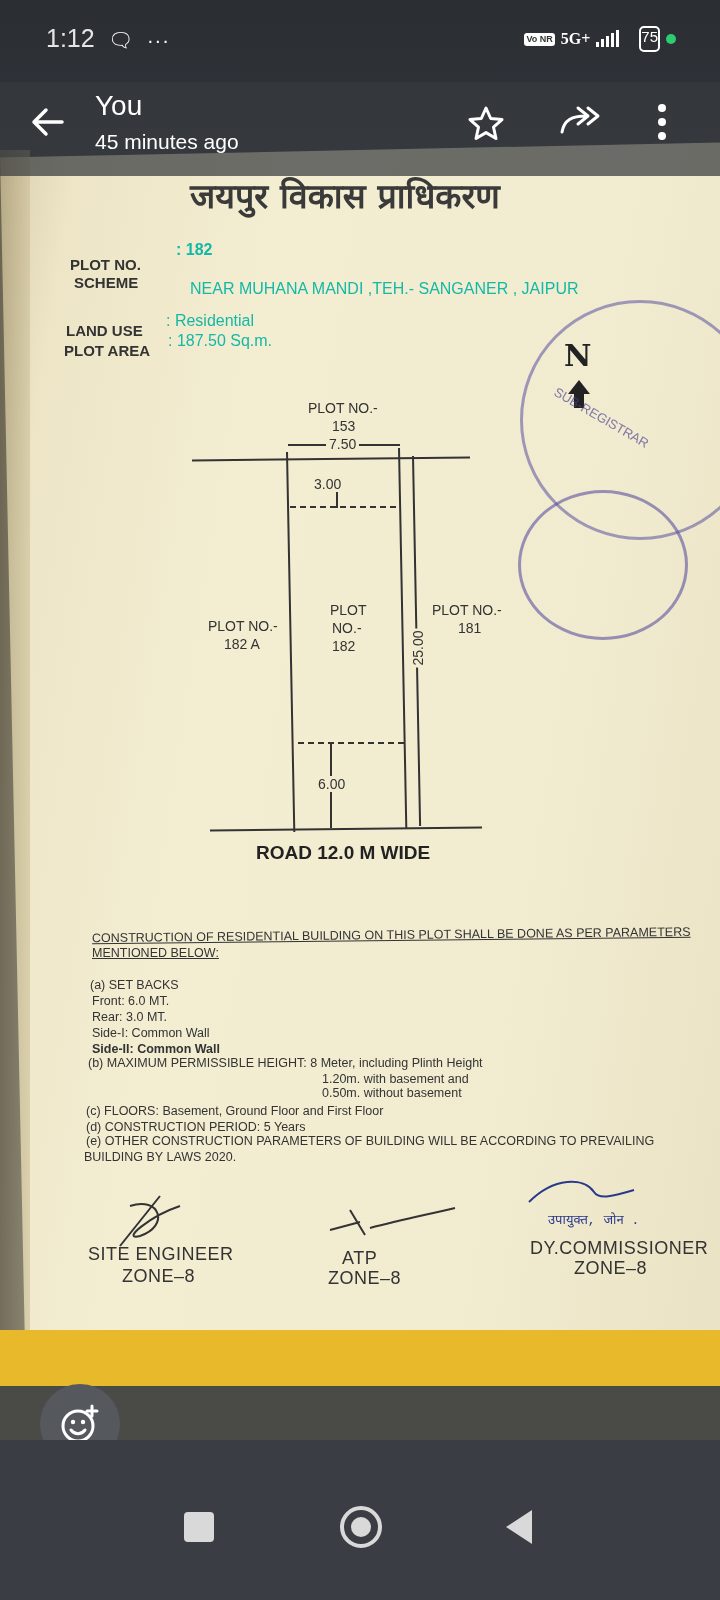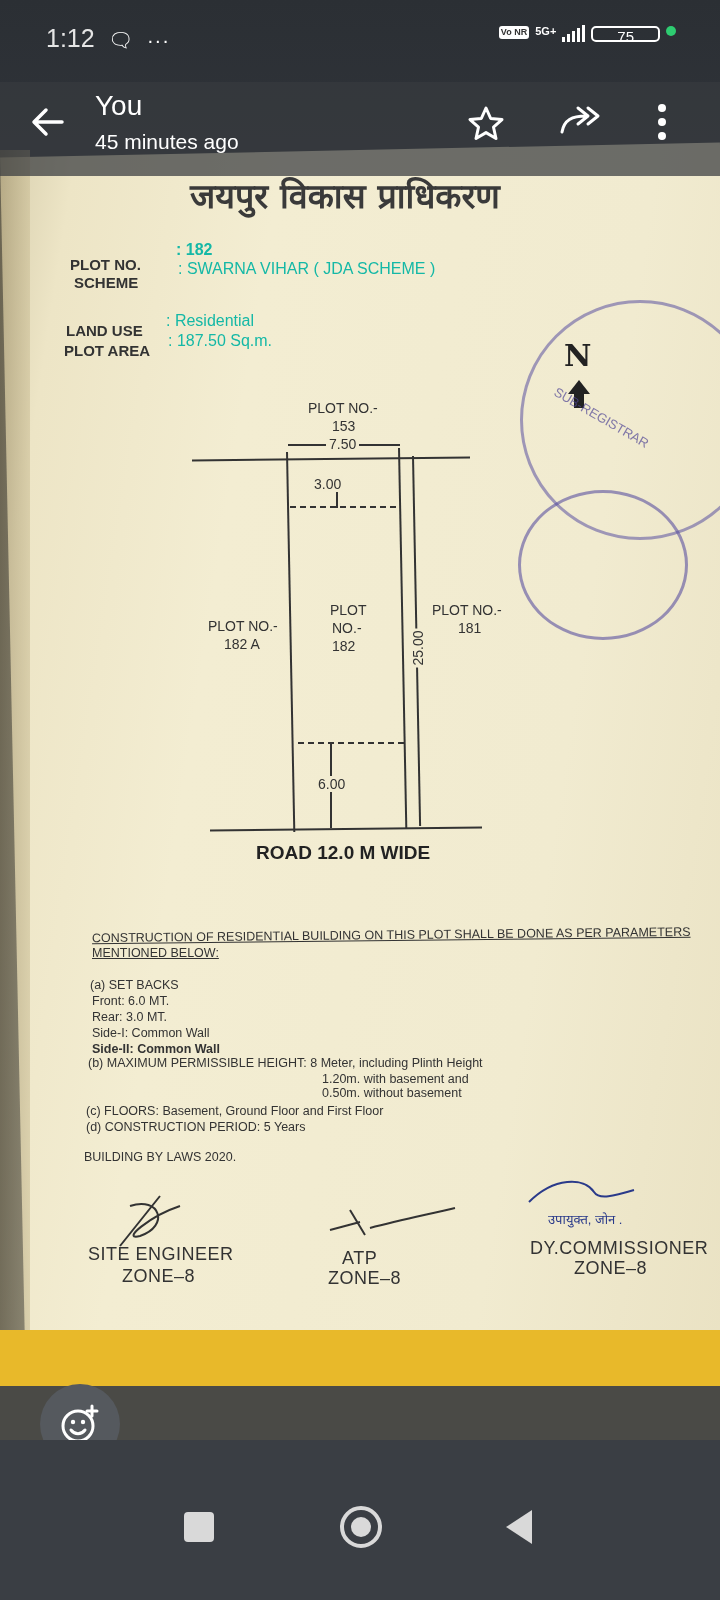--- a/index.html
+++ b/index.html
@@ -28,26 +28,26 @@
   .para.u { text-decoration: underline; }
   .sig { font-size: 18px; color: #333; letter-spacing: .5px; }
 
   .line { position: absolute; background: #333; }
   .dash { position: absolute; border-top: 2px dashed #333; height: 0; }
 
   
   .statusbar { position: absolute; top: 0; left: 0; width: 720px; height: 80px; color: #fff; }
   .time { position: absolute; left: 46px; top: 24px; font-size: 25px; color: #e5e5e5; }
   .sb-icons { position: absolute; left: 108px; top: 28px; font-size: 20px; color: #fff; }
-  .sb-right { position: absolute; right: 44px; top: 26px; display: flex; align-items: flex-start; gap: 6px; color: #fff; }
+  .sb-right { position: absolute; right: 44px; top: 26px; display: flex; align-items: center; gap: 6px; color: #fff; }
   .volte { font-size: 9px; line-height: 9px; background: #fff; color: #333; padding: 2px 2px; border-radius: 3px; font-weight: bold; }
-  .net { font-size: 11px; font-weight: bold; line-height: 10px; }
+  .net { font-size: 16px; font-weight: bold; line-height: 10px; font-family: Liberation Serif, serif; }
   .signal { display: flex; align-items: flex-end; gap: 2px; height: 16px; }
   .signal i { display: block; width: 3px; background: #fff; }
-  .battery { border: 2px solid #fff; border-radius: 5px; font-size: 15px; padding: 0 24px; height: 16px; line-height: 18px; color: #fff; }
+  .battery { border: 2px solid #fff; border-radius: 5px; font-size: 15px; padding: 0 0; height: 26px; line-height: 18px; color: #fff; margin-left: 14px; }
   .dot { width: 10px; height: 10px; border-radius: 50%; background: #2ecc71; }
 
   
   .appbar { position: absolute; top: 82px; left: 0; width: 720px; height: 94px; background: rgba(55,58,62,0.72); color: #fff; }
   .back { position: absolute; left: 28px; top: 20px; width: 40px; height: 40px; }
   .title { position: absolute; left: 95px; top: 8px; font-size: 28px; color: #fff; }
   .subtitle { position: absolute; left: 95px; top: 48px; font-size: 21px; color: #fff; }
   .star { position: absolute; left: 466px; top: 22px; width: 40px; height: 40px; }
   .fwd { position: absolute; left: 558px; top: 20px; width: 46px; height: 40px; }
   .more { position: absolute; left: 650px; top: 20px; width: 24px; height: 40px; }
@@ -73,21 +73,21 @@
   <div class="yellow-band"></div>
   <div class="dark-band"></div>
 </div>
 
 <div class="doc">
   <div class="t hindi-title">जयपुर विकास प्राधिकरण</div>
 
   <div class="t lbl" style="left:70px;top:256px;">PLOT NO.</div>
   <div class="t val" style="left:176px;top:241px;font-weight:bold;">: 182</div>
   <div class="t lbl" style="left:74px;top:274px;">SCHEME</div>
-  <div class="t val" style="left:178px;top:260px;">: SWARNA VIHAR  ( JDA SCHEME )</div>
+  <div class="t val" style="left:190px;top:280px;">NEAR MUHANA MANDI ,TEH.- SANGANER , JAIPUR</div>
   <div class="t lbl" style="left:66px;top:322px;">LAND USE</div>
   <div class="t val" style="left:166px;top:312px;">: Residential</div>
   <div class="t lbl" style="left:64px;top:342px;">PLOT AREA</div>
   <div class="t val" style="left:168px;top:332px;">: 187.50 Sq.m.</div>
 
   <div class="t" style="left:564px;top:338px;font-family:'DejaVu Serif',serif;font-size:30px;font-weight:bold;color:#222;">N</div>
   <div style="position:absolute;left:568px;top:380px;width:0;height:0;border-left:11px solid transparent;border-right:11px solid transparent;border-bottom:14px solid #222;"></div>
   <div style="position:absolute;left:574px;top:394px;width:10px;height:14px;background:#222;"></div>
 
   <div class="t sm" style="left:308px;top:400px;">PLOT NO.-</div>
@@ -131,38 +131,39 @@
   <div class="t para" style="left:90px;top:978px;">(a) SET BACKS</div>
   <div class="t para" style="left:92px;top:994px;">Front:  6.0 MT.</div>
   <div class="t para" style="left:92px;top:1010px;">Rear:   3.0 MT.</div>
   <div class="t para" style="left:92px;top:1026px;">Side-I:  Common Wall</div>
   <div class="t para" style="left:92px;top:1042px;font-weight:bold;">Side-II: Common Wall</div>
   <div class="t para" style="left:88px;top:1056px;">(b) MAXIMUM PERMISSIBLE HEIGHT: 8 Meter, including Plinth Height</div>
   <div class="t para" style="left:322px;top:1072px;">1.20m. with basement and</div>
   <div class="t para" style="left:322px;top:1086px;">0.50m. without basement</div>
   <div class="t para" style="left:86px;top:1104px;">(c) FLOORS: Basement, Ground Floor and First Floor</div>
   <div class="t para" style="left:86px;top:1120px;">(d) CONSTRUCTION PERIOD: 5 Years</div>
+  <div class="t para" style="left:86px;top:1134px;">(e) OTHER CONSTRUCTION PARAMETERS OF BUILDING WILL BE ACCORDING TO PREVAILING</div>
   <div class="t para" style="left:84px;top:1150px;">BUILDING BY LAWS 2020.</div>
 
   <svg style="position:absolute;left:110px;top:1186px;" width="80" height="70">
     <path d="M10 60 L50 10 M20 20 C50 10, 60 40, 30 50 C10 55, 40 30, 70 20" stroke="#333" stroke-width="2" fill="none"></path>
   </svg>
   <div class="t sig" style="left:88px;top:1244px;">SITE  ENGINEER</div>
   <div class="t sig" style="left:122px;top:1266px;">ZONE–8</div>
 
   <svg style="position:absolute;left:320px;top:1200px;" width="140" height="50">
     <path d="M10 30 L40 22 M30 10 L45 35 M50 28 C80 20, 110 14, 135 8" stroke="#333" stroke-width="2" fill="none"></path>
   </svg>
   <div class="t sig" style="left:342px;top:1248px;">ATP</div>
   <div class="t sig" style="left:328px;top:1268px;">ZONE–8</div>
 
   <svg style="position:absolute;left:524px;top:1172px;" width="120" height="40">
     <path d="M5 30 C30 5, 60 5, 70 20 C75 28, 90 24, 110 18" stroke="#2a3a8a" stroke-width="2" fill="none"></path>
   </svg>
-  <div class="t" style="left:548px;top:1210px;font-size:13px;font-family:Liberation Sans, sans-serif;color:#2a3a8a;">उपायुक्त, जोन .</div>
+  <div class="t" style="left:548px;top:1210px;font-size:13px;font-family:Liberation Mono, monospace;color:#2a3a8a;">उपायुक्त, जोन .</div>
   <div class="t sig" style="left:530px;top:1238px;">DY.COMMISSIONER</div>
   <div class="t sig" style="left:574px;top:1258px;">ZONE–8</div>
 </div>
 
 <div class="statusbar">
   <div class="time">1:12</div>
   <div class="sb-icons">
     <span>🗨︎</span>
     <span style="margin-left:8px;letter-spacing:1px;">···</span>
   </div>

